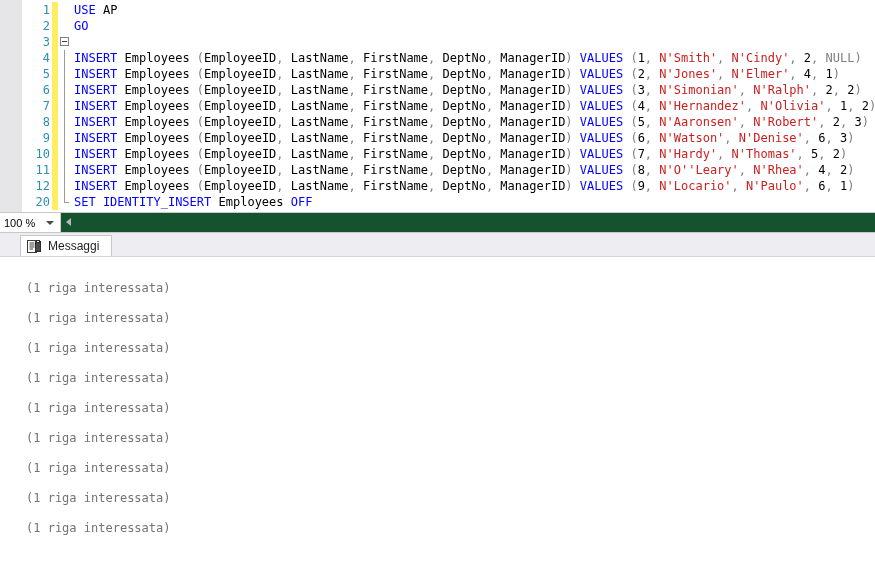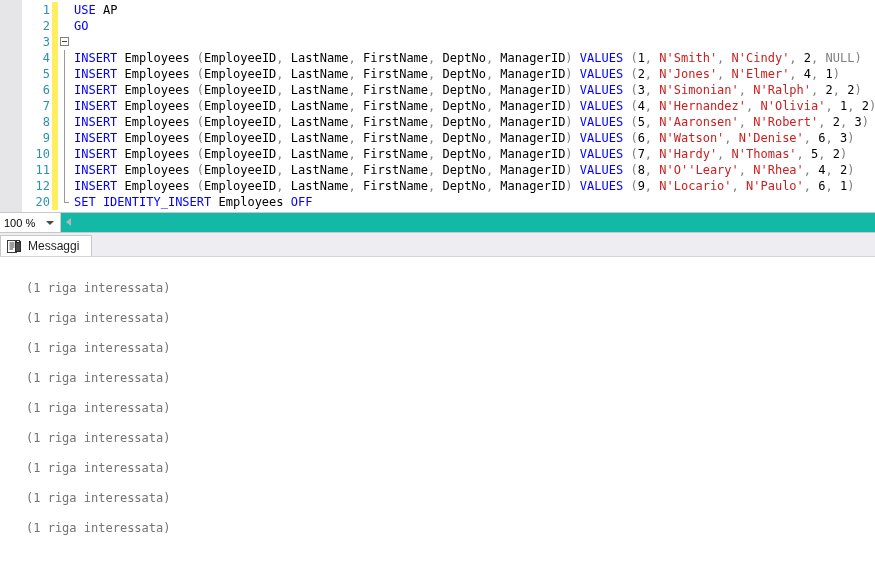--- a/index.html
+++ b/index.html
@@ -107,21 +107,21 @@
   .tok-id   { color: #000000; }
   .tok-pun  { color: #808080; }
   .tok-str  { color: #cc2020; }
   .tok-num  { color: #000000; }
   .tok-null { color: #808080; }
 
   
   .zoombar {
     position: relative;
     height: 19px;
-    background: #14b8a6;
+    background: #14532d;
     border-top: 1px solid #c8c8c8;
     border-bottom: 1px solid #c8c8c8;
   }
   .zoom-combo {
     position: absolute;
     left: 0; top: 0;
     width: 60px; height: 19px;
     background: #ffffff;
     border-right: 1px solid #cfcfcf;
     display: flex;
@@ -151,21 +151,21 @@
   }
 
   
   .tabstrip {
     position: relative;
     height: 23px;
     background: #eeeef2;
   }
   .tab {
     position: absolute;
-    left: 0; top: 2px;
+    left: 20px; top: 2px;
     height: 21px;
     padding: 0 12px 0 6px;
     background: #ffffff;
     border-left: 1px solid #c8c8c8;
     border-right: 1px solid #c8c8c8;
     border-top: 1px solid #c8c8c8;
     display: flex;
     align-items: center;
     box-sizing: border-box;
   }

